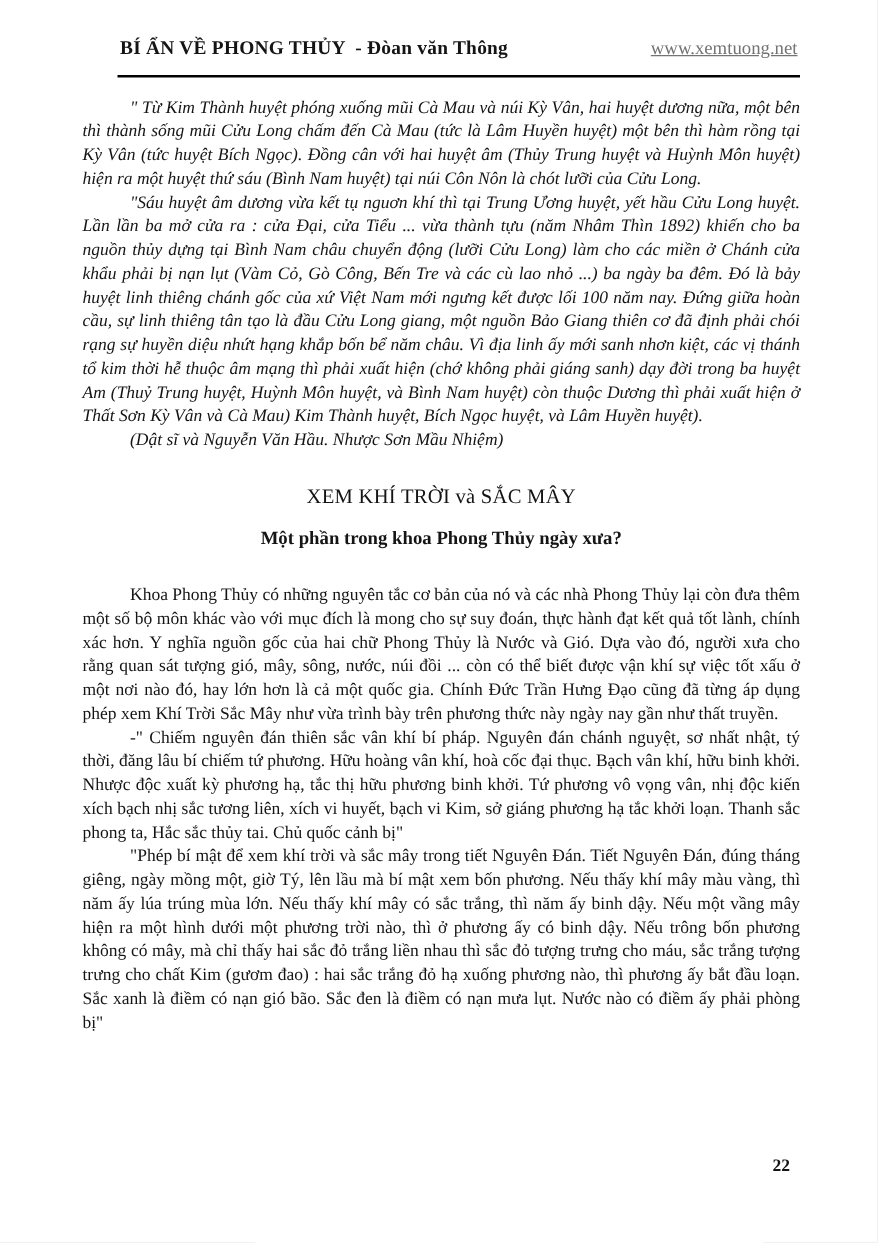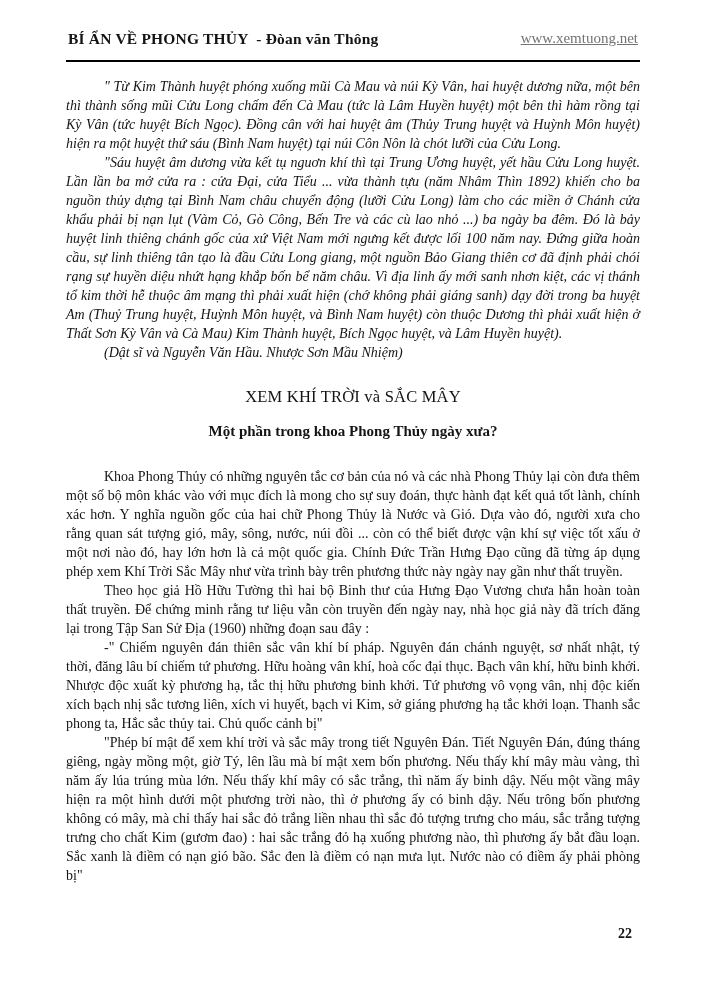--- a/index.html
+++ b/index.html
@@ -11,23 +11,24 @@
     background: #ffffff;
     box-sizing: border-box;
     padding: 30px 62px 0 66px;
     font-family: "Liberation Serif", "DejaVu Serif", serif;
     color: #141414;
     overflow: hidden;
   }
   .header-row {
     display: flex;
     justify-content: space-between;
-    align-items: flex-start;
+    align-items: flex-end;
     padding: 0 2px 12px 2px;
     border-bottom: 2px solid #000000;
+    margin-left: 28px;
   }
   .book-title {
     font-weight: bold;
     font-size: 15.5px;
     letter-spacing: 0.2px;
     white-space: pre;
   }
   .site-link {
     font-size: 15px;
     color: #737373;
@@ -88,20 +89,19 @@
     <p class="para">" Từ Kim Thành huyệt phóng xuống mũi Cà Mau và núi Kỳ Vân, hai huyệt dương nữa, một bên thì thành sống mũi Cửu Long chấm đến Cà Mau (tức là Lâm Huyền huyệt) một bên thì hàm rồng tại Kỳ Vân (tức huyệt Bích Ngọc). Đồng  cân với hai huyệt âm (Thủy Trung huyệt và Huỳnh Môn huyệt) hiện ra một huyệt thứ sáu (Bình Nam huyệt) tại núi Côn Nôn là chót lưỡi của Cửu Long.</p>
     <p class="para">"Sáu huyệt âm dương vừa kết tụ nguơn khí thì tại Trung Ương huyệt, yết hầu Cửu Long huyệt. Lần lần ba mở cửa ra : cửa Đại, cửa Tiểu ... vừa thành tựu (năm Nhâm Thìn 1892) khiến cho ba nguồn thủy dựng tại Bình Nam châu chuyển động (lưỡi Cửu Long) làm cho các miền ở Chánh cửa khẩu phải bị nạn lụt (Vàm Cỏ, Gò Công, Bến Tre và các cù lao nhỏ ...) ba ngày ba đêm. Đó là bảy huyệt linh thiêng chánh gốc của xứ Việt Nam mới ngưng kết được lối 100 năm nay. Đứng giữa hoàn cầu, sự linh thiêng tân tạo là đầu Cửu Long giang, một nguồn Bảo Giang thiên cơ đã định phải chói rạng sự huyền diệu nhứt hạng khắp bốn bể năm châu. Vì địa linh ấy mới sanh nhơn kiệt, các vị thánh tổ kim thời hễ thuộc âm mạng thì phải xuất hiện (chớ không phải giáng sanh) dạy đời trong ba huyệt Am (Thuỷ Trung huyệt, Huỳnh Môn huyệt, và Bình Nam huyệt) còn thuộc Dương thì phải xuất hiện ở Thất Sơn Kỳ Vân và Cà Mau) Kim Thành huyệt, Bích Ngọc huyệt, và Lâm Huyền huyệt).</p>
     <p class="attribution"><b><span>(</span><span>Dật sĩ</span></b><span style="white-space:pre"> và </span><b>Nguyễn Văn Hầu</b><span>. Nhược Sơn Mầu Nhiệm)</span></p>
   </div>
 
   <h2 class="section-heading">XEM KHÍ TRỜI và SẮC MÂY</h2>
   <h3 class="section-subheading">Một phần trong khoa Phong Thủy ngày xưa?</h3>
 
   <div class="body-block">
     <p class="para">Khoa Phong Thủy có những nguyên tắc cơ bản của nó và các nhà Phong Thủy lại còn đưa thêm một số bộ môn khác vào với mục đích là mong cho sự suy đoán, thực hành đạt kết quả tốt lành, chính xác hơn. Y nghĩa nguồn gốc của hai chữ Phong Thủy là Nước và Gió. Dựa vào đó, người xưa cho rằng quan sát tượng gió, mây, sông, nước, núi đồi ... còn có thể biết được vận khí sự việc tốt xấu ở một nơi nào đó, hay lớn hơn là cả một quốc gia. Chính Đức Trần Hưng Đạo cũng đã từng áp dụng phép xem Khí Trời Sắc Mây như vừa trình bày trên phương thức này ngày nay gần như thất truyền.</p>
-    <p class="para para-gap">Theo học giả Hồ Hữu Tường thì hai bộ Binh thư của Hưng Đạo Vương chưa hẳn hoàn toàn thất truyền. Để chứng minh rằng tư liệu vẫn còn truyền đến ngày nay, nhà học giả này đã trích đăng lại trong Tập San Sử Địa (1960) những  đoạn sau đây :</p>
     <p class="para">-" Chiếm nguyên đán thiên sắc vân khí bí pháp. Nguyên đán chánh nguyệt, sơ nhất nhật, tý thời, đăng lâu bí chiếm tứ phương. Hữu hoàng vân khí, hoà cốc đại thục. Bạch vân khí, hữu binh khởi. Nhược độc xuất kỳ phương hạ, tắc thị hữu phương binh khởi. Tứ phương vô vọng vân, nhị độc kiến xích bạch nhị sắc tương liên, xích vi huyết, bạch vi Kim, sở giáng phương hạ tắc khởi loạn. Thanh sắc phong ta, Hắc sắc thủy tai. Chủ quốc cảnh bị"</p>
     <p class="para">"Phép bí mật để xem khí trời và sắc mây trong tiết Nguyên Đán. Tiết Nguyên Đán, đúng tháng giêng, ngày mồng một, giờ Tý, lên lầu mà bí mật xem bốn phương. Nếu thấy khí mây màu vàng, thì năm ấy lúa trúng mùa lớn. Nếu thấy khí mây có sắc trắng, thì năm ấy binh dậy. Nếu một vầng mây hiện ra một hình dưới một phương trời nào, thì ở phương ấy có binh dậy. Nếu trông bốn phương không có mây, mà chỉ thấy hai sắc đỏ trắng liền nhau thì sắc đỏ tượng trưng cho máu, sắc trắng tượng trưng cho chất Kim (gươm đao) : hai sắc trắng đỏ hạ xuống phương nào, thì phương ấy bắt đầu loạn. Sắc xanh là điềm có nạn gió bão. Sắc đen là điềm có nạn mưa lụt. Nước nào có điềm ấy phải phòng bị"</p>
   </div>
 
   <div class="page-number">22</div>
 
 </div>
 
 </body></html>

